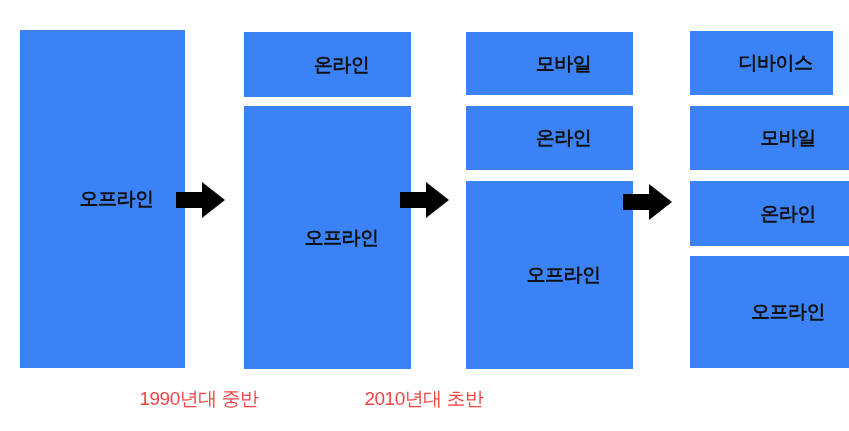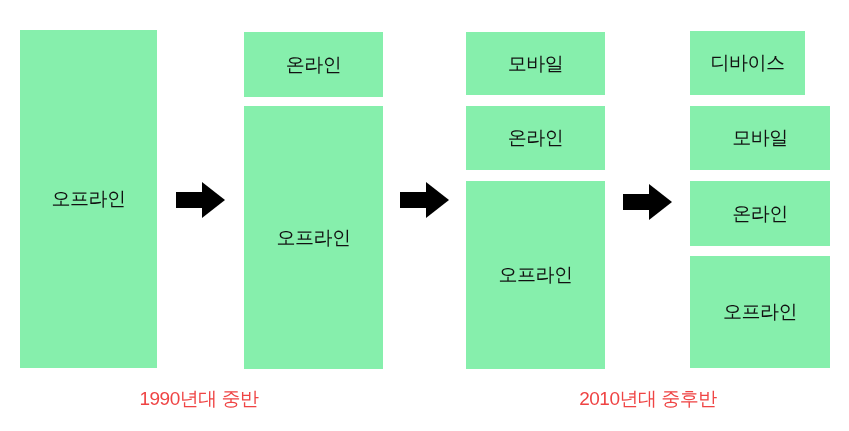--- a/index.html
+++ b/index.html
@@ -10,28 +10,29 @@
   }
   .canvas {
     position: relative;
     width: 849px;
     height: 431px;
     background: #ffffff;
     overflow: hidden;
   }
   .box {
     position: absolute;
-    background: #86efac;
+    background: #3b82f6;
     color: #111111;
     display: flex;
     align-items: center;
     justify-content: center;
     font-size: 19px;
-    font-weight: 400;
+    font-weight: 700;
     letter-spacing: -0.5px;
+    padding-left: 28px;
   }
   
   .s1-offline { left: 20px;  top: 30px;  width: 137px; height: 338px; }
   
   .s2-online  { left: 244px; top: 32px;  width: 139px; height: 65px; }
   .s2-offline { left: 244px; top: 106px; width: 139px; height: 263px; }
   
   .s3-mobile  { left: 466px; top: 32px;  width: 139px; height: 63px; }
   .s3-online  { left: 466px; top: 106px; width: 139px; height: 64px; }
   .s3-offline { left: 466px; top: 181px; width: 139px; height: 188px; }
@@ -112,15 +113,15 @@
     <div class="shaft"></div>
     <div class="head"></div>
   </div>
 
   <div class="box s4-device">디바이스</div>
   <div class="box s4-mobile">모바일</div>
   <div class="box s4-online">온라인</div>
   <div class="box s4-offline">오프라인</div>
 
   <div class="timeline-label tl-1">1990년대 중반</div>
-  <div class="timeline-label tl-3">2010년대 중후반</div>
+  <div class="timeline-label tl-2">2010년대 초반</div>
 
 </div>
 
 </body></html>

